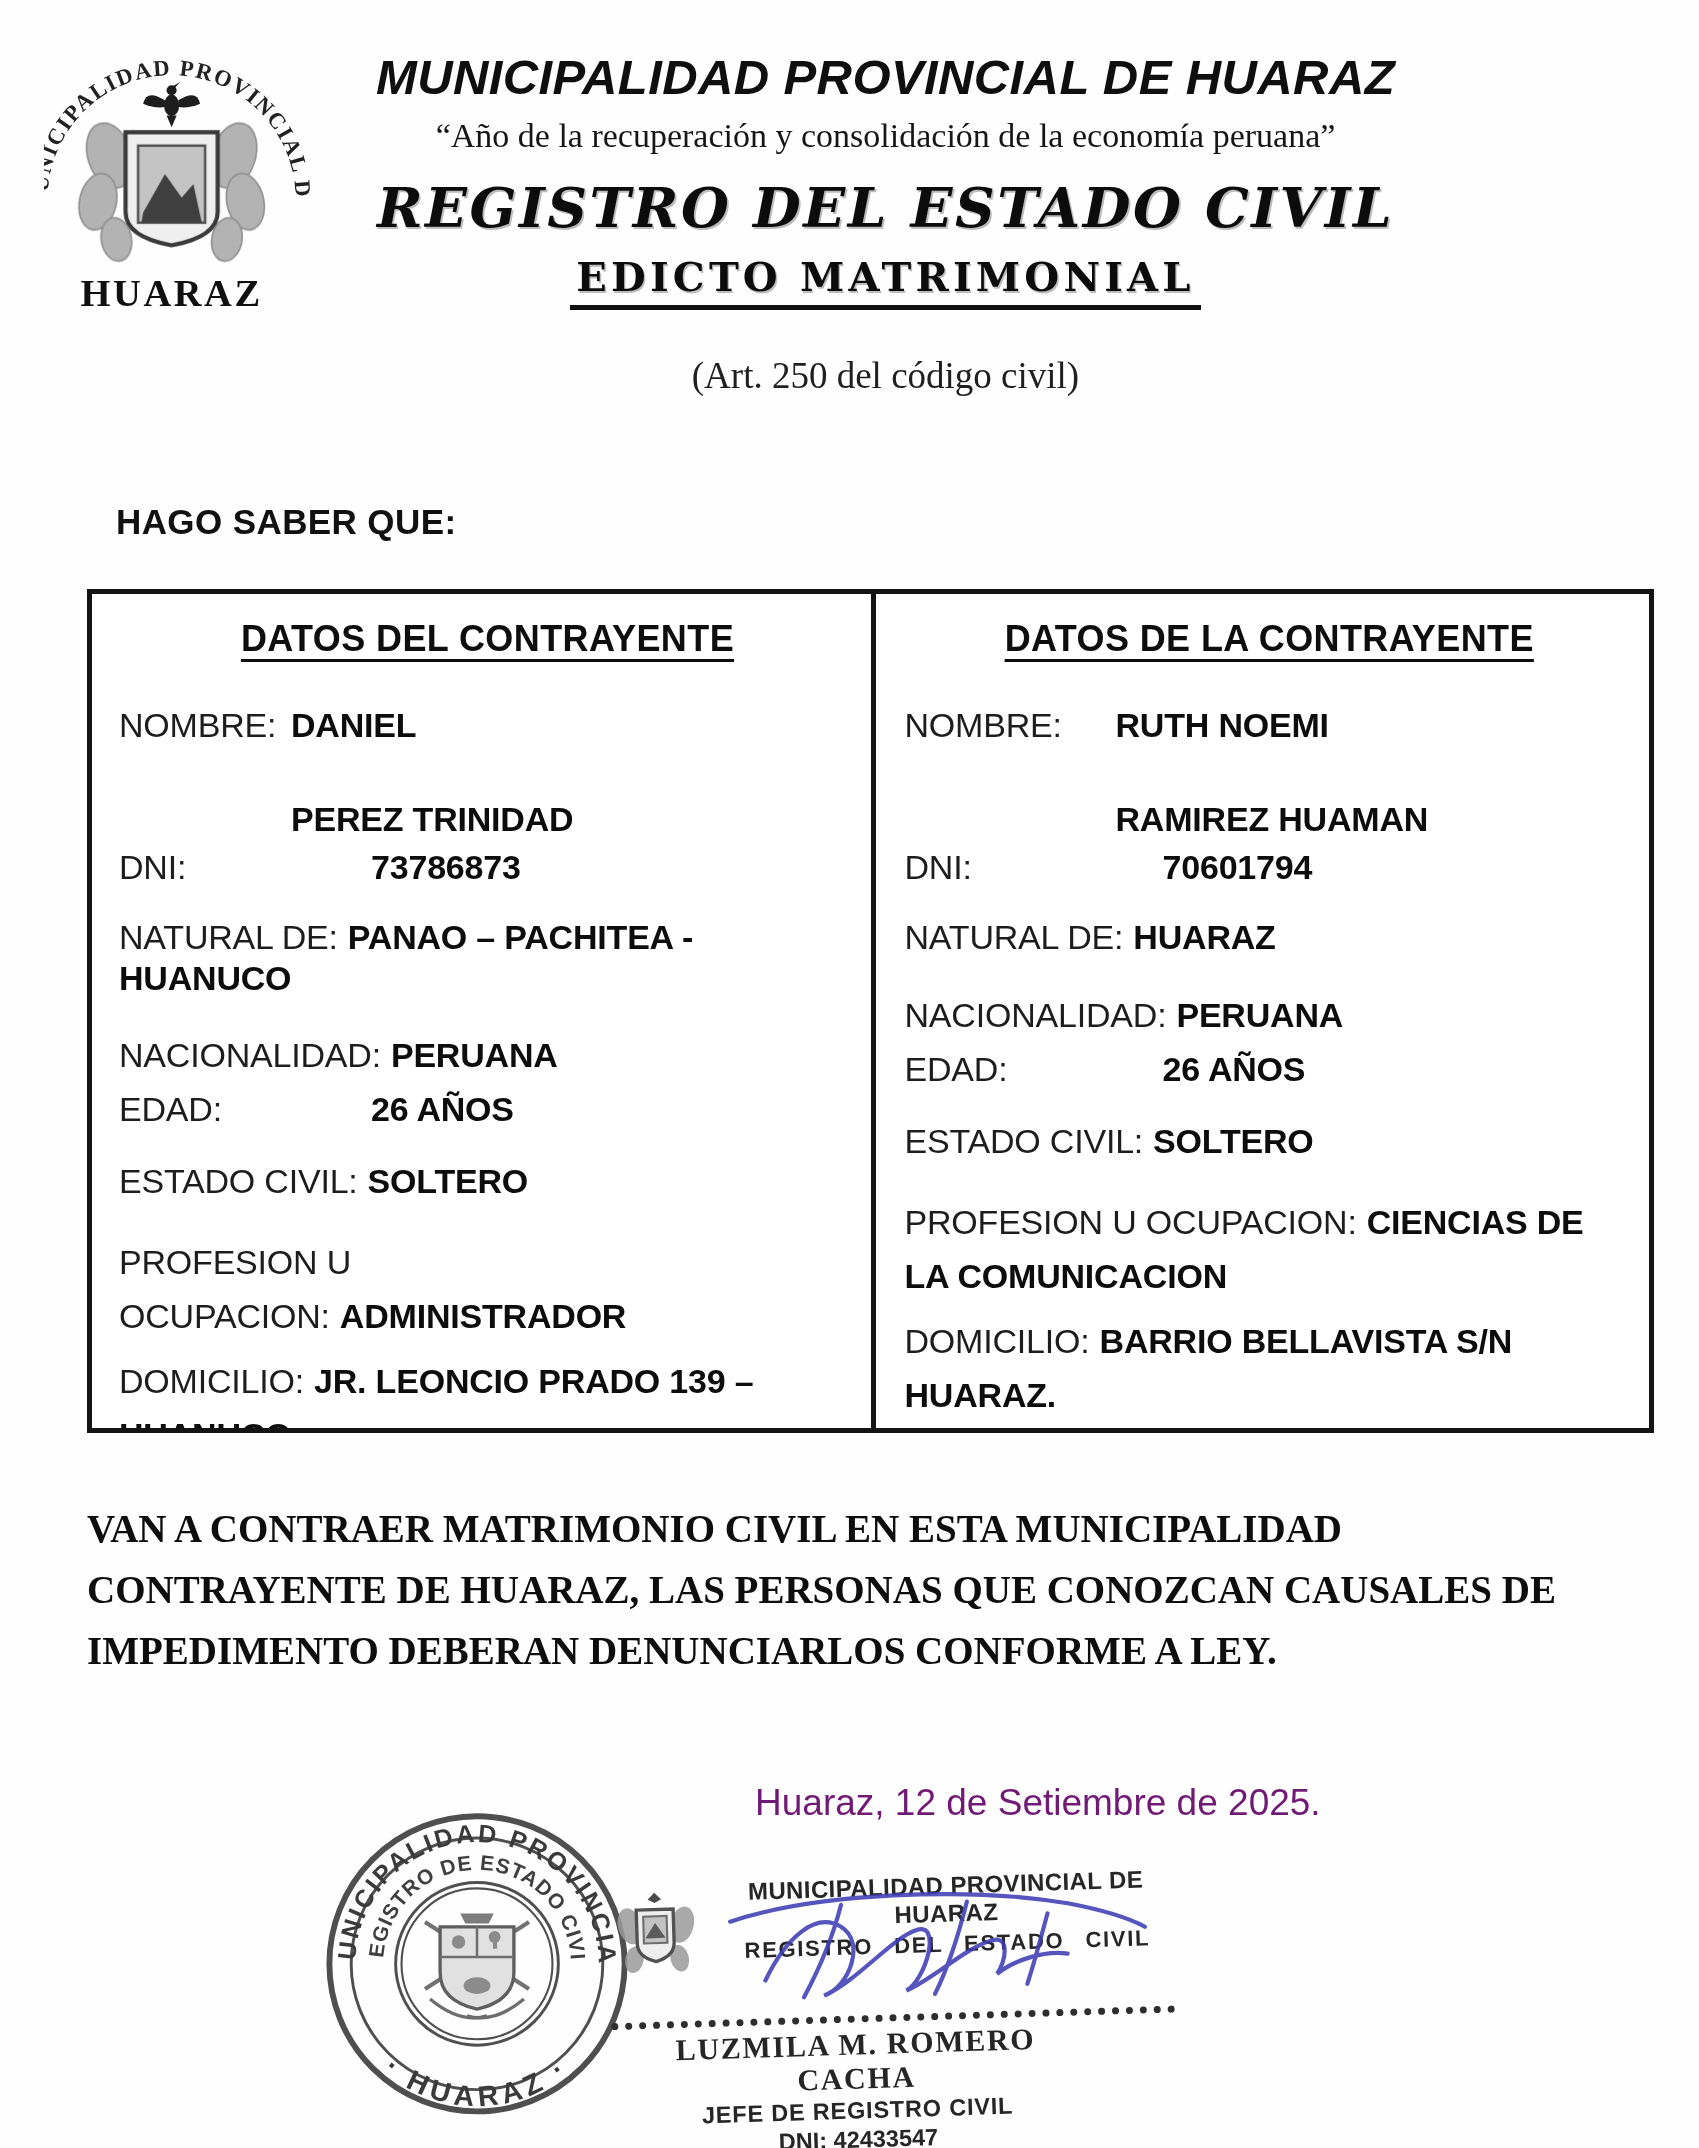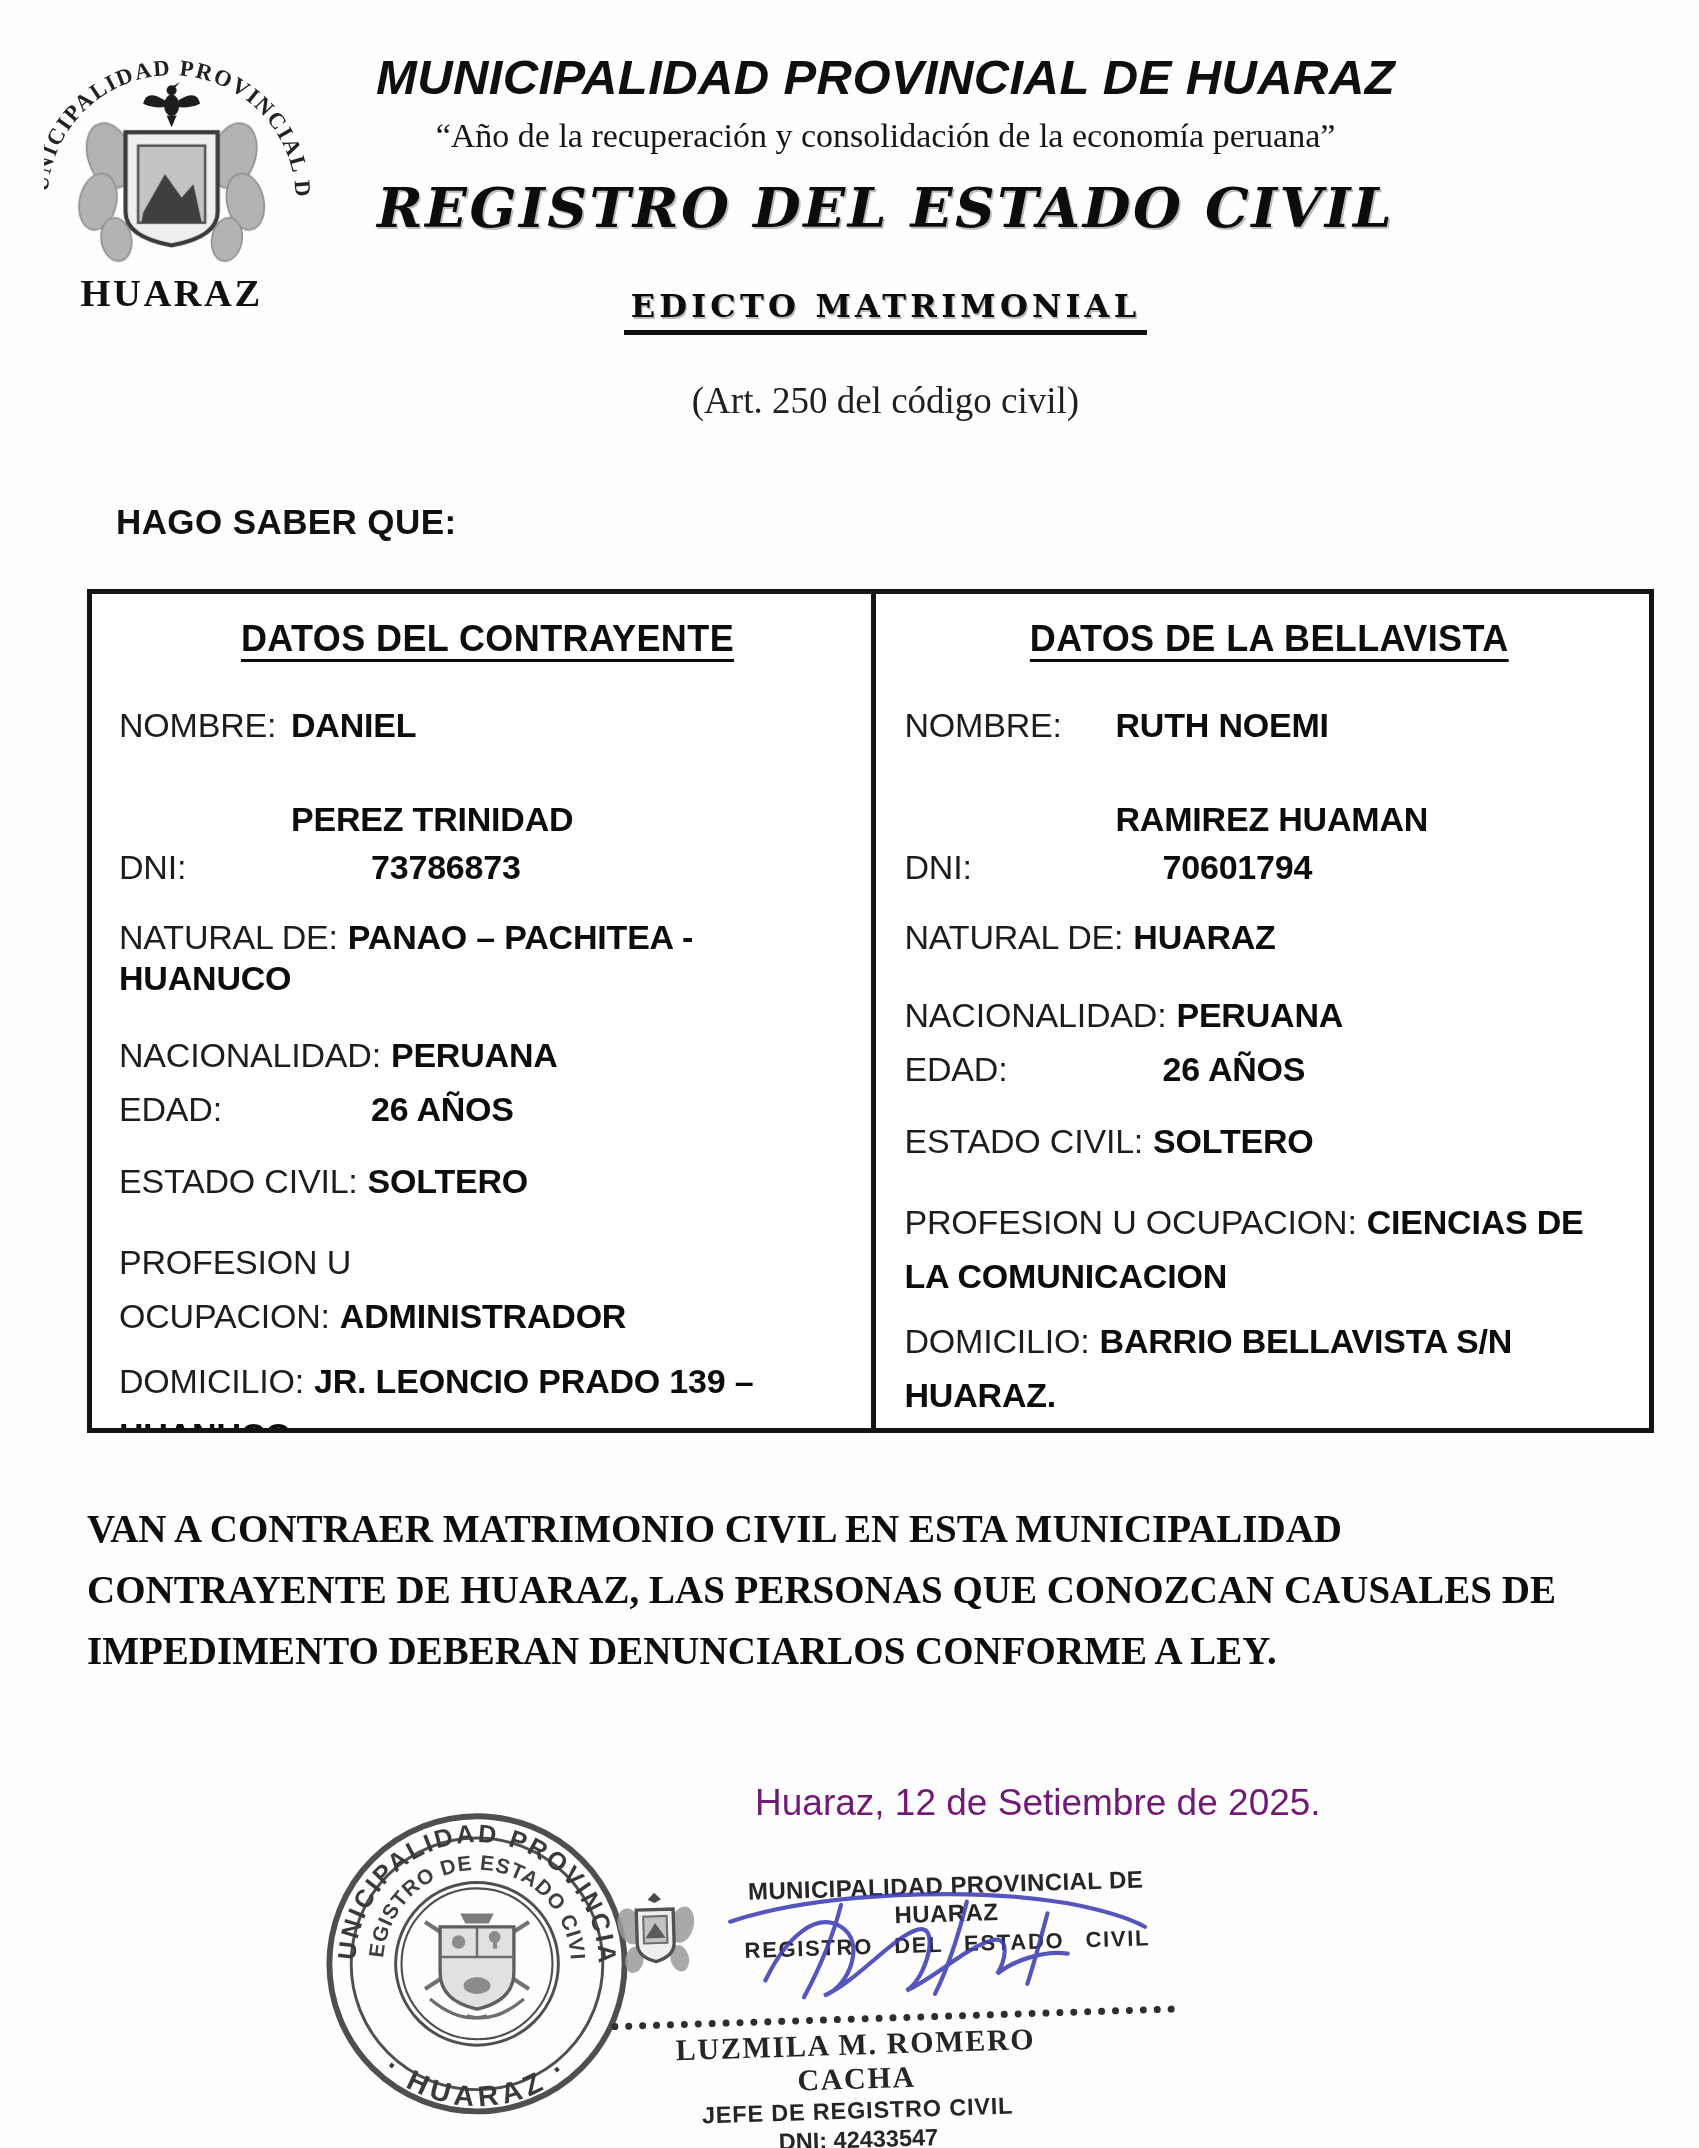--- a/index.html
+++ b/index.html
@@ -18,24 +18,23 @@
   }
   .quote { font-family:"Liberation Serif", serif; font-size:34px; margin-top:11.7px; color:#161616; }
   .registry {
     font-family:"DejaVu Serif", serif; font-weight:bold; font-style:italic;
     font-size:55px; margin-top:20px; letter-spacing:2.5px; color:#0c0c0c;
     text-shadow:1.7px 2.1px 0 rgba(35,35,35,.30);
   }
   .edict-wrap { margin-top:13.4px; }
   .edict {
     display:inline-block; font-family:"DejaVu Serif", serif; font-weight:bold;
-    font-size:32px; letter-spacing:4.2px; color:#0c0c0c;
+    font-size:40px; letter-spacing:4.2px; color:#0c0c0c;
     border-bottom:5px solid #101010; padding:0 6.7px 5px;
     text-shadow:1.3px 1.7px 0 rgba(35,35,35,.30);
-    margin-top:34px;
   }
   .artref { font-family:"Liberation Serif", serif; font-size:37px; margin-top:44px; color:#202020; }
 
   .announce { position:absolute; left:116px; top:502px; font-size:35px; font-weight:bold; letter-spacing:0.4px; color:#111; }
 
   
   .table {
     position:absolute; left:87px; top:589px; width:1567px; height:844px;
     border:5.9px solid #141414; display:flex; background:#fff;
   }
@@ -171,21 +170,21 @@
       </div>
       <div class="row r-prof wrap">
         <span class="lbl">PROFESION U OCUPACION:</span><span class="val inline">ADMINISTRADOR</span>
       </div>
       <div class="row r-dom wrap">
         <span class="lbl">DOMICILIO:</span><span class="val inline">JR. LEONCIO PRADO 139 – HUANUCO.</span>
       </div>
     </div>
 
     <div class="col col-right">
-      <div class="col-header">DATOS DE LA BELLAVISTA</div>
+      <div class="col-header">DATOS DE LA CONTRAYENTE</div>
       <div class="row r-nombre">
         <span class="lbl w-b-nombre">NOMBRE:</span><span class="val">RUTH NOEMI</span>
       </div>
       <div class="row r-nombre2 ind-b">
         <span class="val">RAMIREZ HUAMAN</span>
       </div>
       <div class="row r-dni">
         <span class="lbl w-b-dni">DNI:</span><span class="val">70601794</span>
       </div>
       <div class="row r-natural">

